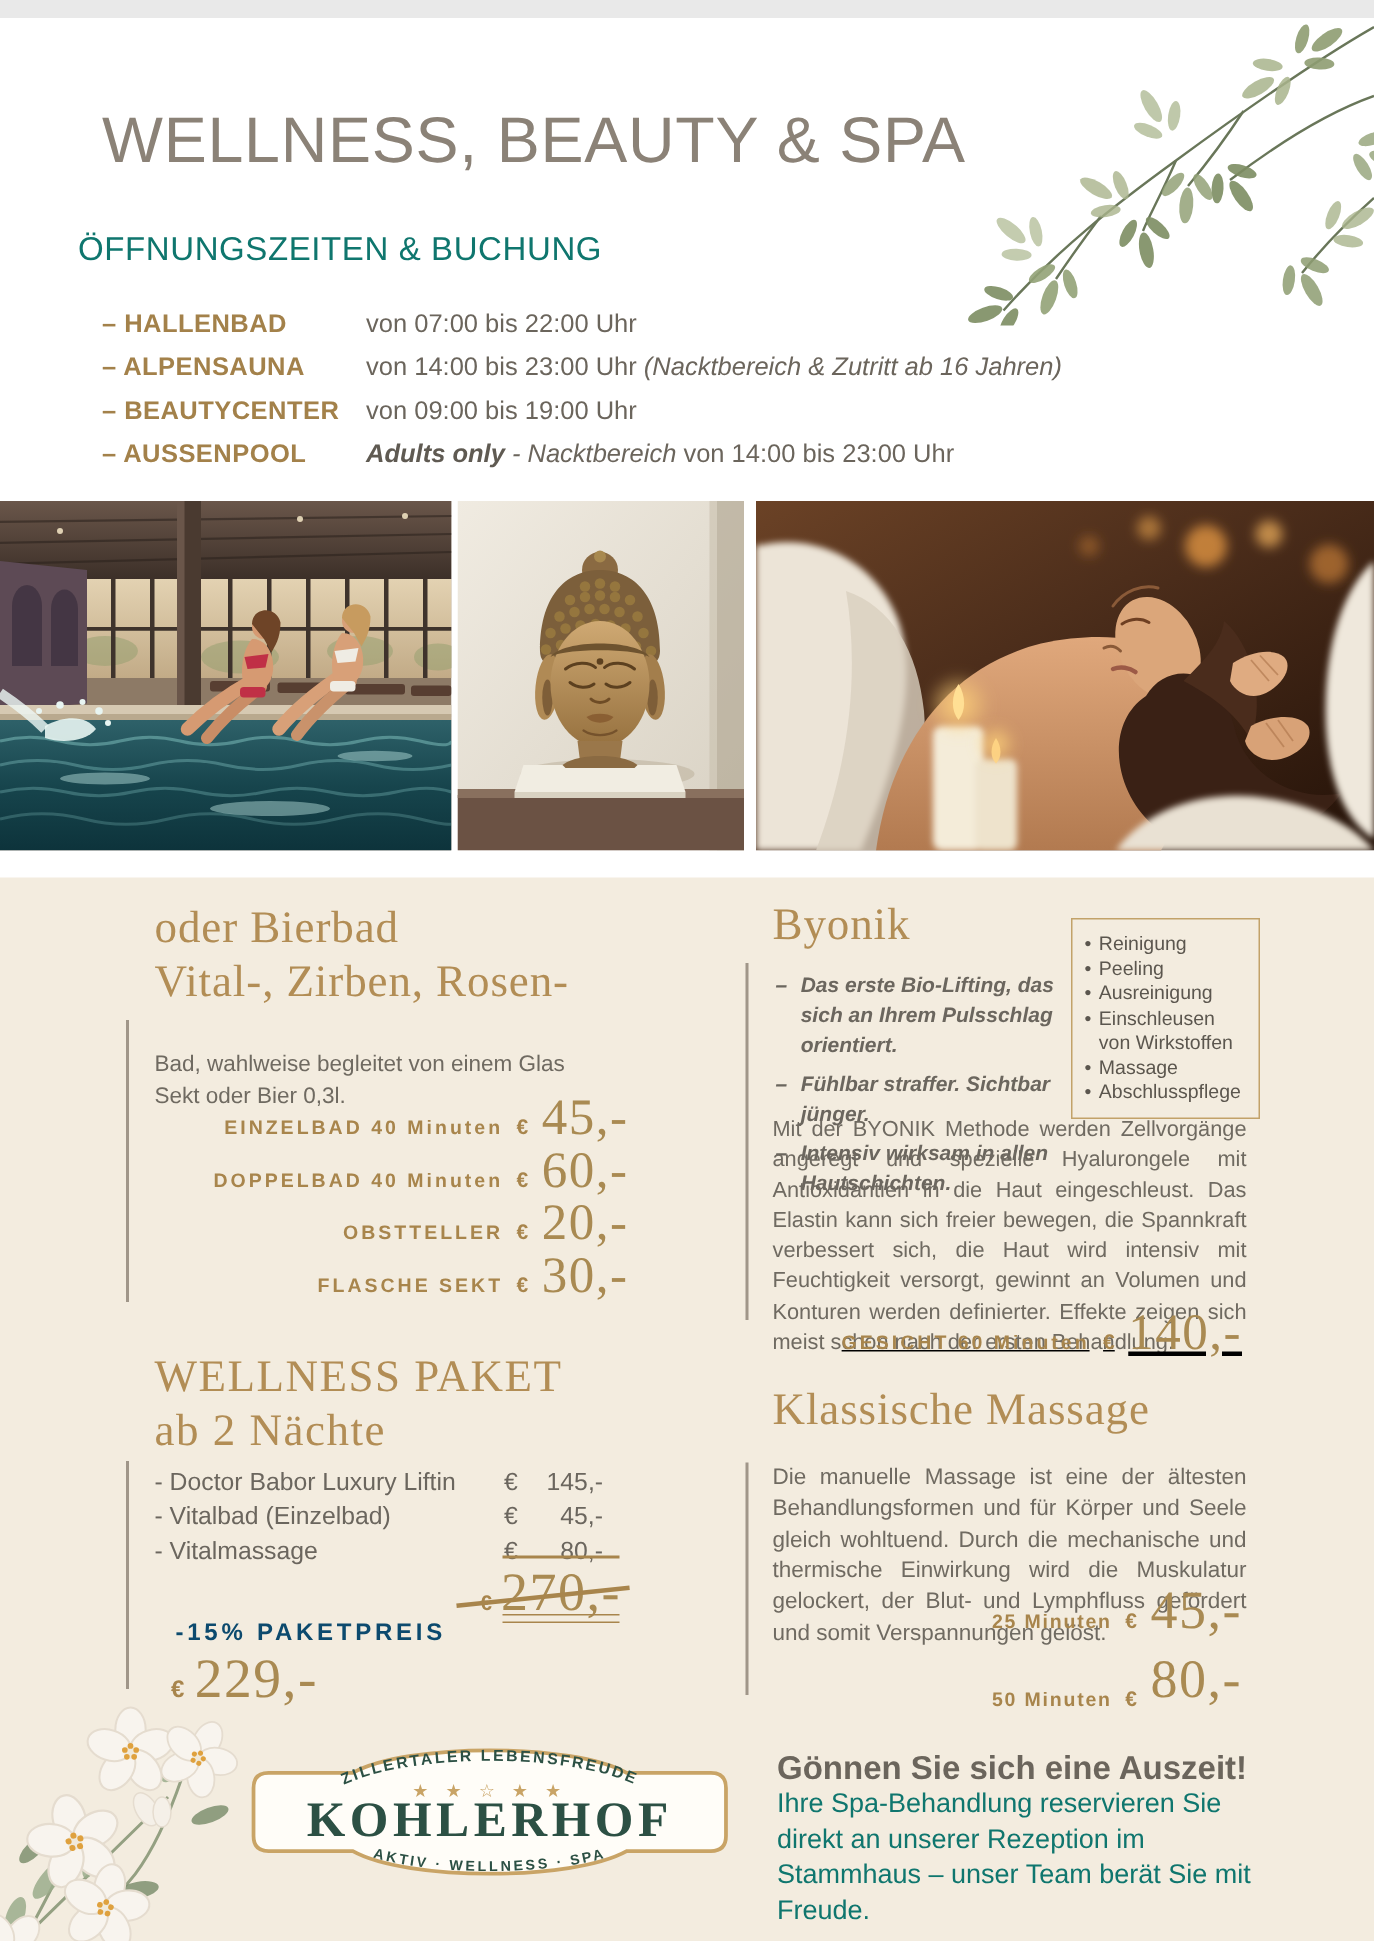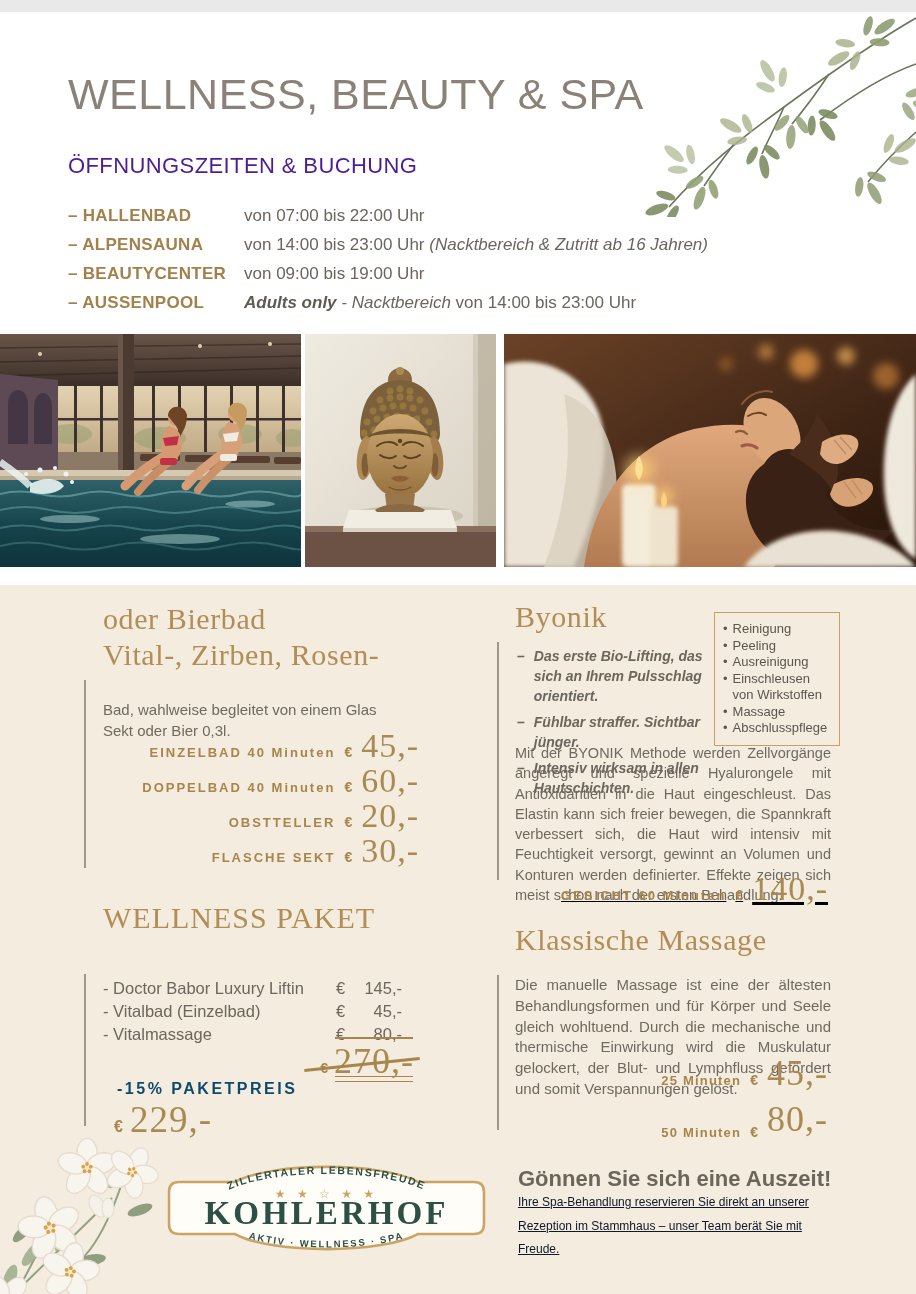--- a/index.html
+++ b/index.html
@@ -1,22 +1,22 @@
 <!DOCTYPE html>
 <html><head>
 <meta charset="utf-8">
 <style>
   html,body{margin:0;padding:0;background:#e9e9e9;}
   .page{position:relative;width:916px;height:1294px;background:#ffffff;overflow:hidden;
         font-family:"Liberation Sans","DejaVu Sans",sans-serif;margin:12px auto;}
   
   .h1{position:absolute;left:68px;top:58px;font-size:43px;font-weight:400;
       color:#8b8277;letter-spacing:.5px;white-space:nowrap;}
-  .h2{position:absolute;left:68px;top:141px;font-size:22px;font-weight:400;
-      color:#4c1d95;letter-spacing:.4px;white-space:nowrap;}
+  .h2{position:absolute;left:52px;top:141px;font-size:22px;font-weight:400;
+      color:#0f766e;letter-spacing:.4px;white-space:nowrap;}
   .hour-row{position:absolute;left:68px;font-size:17px;line-height:22px;white-space:nowrap;}
   .hour-name{display:inline-block;width:176px;font-weight:700;color:#a3814a;letter-spacing:.3px;}
   .hour-time{color:#6b655c;}
   .hour-note{color:#6b655c;font-style:italic;}
   .hour-adults{color:#5f5a52;font-style:italic;font-weight:700;}
   
   .photo{position:absolute;top:322px;height:233px;}
   .photo svg{display:block;width:100%;height:100%;}
   
   .lower{position:absolute;left:0;top:573px;width:916px;height:721px;background:#f3ecdf;}
@@ -46,21 +46,21 @@
   .final-price .p-euro{font-size:16px;}
   .final-price .p-amount{font-size:37px;}
   
   .by-bullet{display:flex;gap:9px;margin-bottom:6px;}
   .by-dash,.by-text{font-style:italic;font-weight:700;font-size:14px;line-height:20px;color:#6b665e;}
   .by-text{width:172px;}
   .by-box{position:absolute;left:714px;top:27px;width:108px;border:1.5px solid #c2a269;padding:8px 8px;}
   .box-item{display:flex;gap:5px;font-size:13px;line-height:16.5px;color:#5b564e;}
   
   .cta-title{position:absolute;font-size:22px;font-weight:700;color:#6b655c;}
-  .cta-text{position:absolute;width:322px;font-size:12px;line-height:23.5px;color:#0f172a;text-decoration:underline;}
+  .cta-text{position:absolute;width:322px;font-size:18px;line-height:23.5px;color:#0f766e;}
   .logo{position:absolute;left:163px;top:574px;width:327px;height:100px;}
   .logo text{font-family:"Liberation Sans","DejaVu Sans",sans-serif;}
   .logo .arcT{font-size:10.5px;font-weight:700;letter-spacing:1.6px;fill:#2c5044;}
   .logo .arcB{font-size:9.5px;font-weight:700;letter-spacing:1.8px;fill:#2c5044;}
   .logo .stars{font-size:12px;letter-spacing:4px;fill:#c9a466;}
   .logo .lname{font-family:"Liberation Serif","DejaVu Serif",serif;font-size:33px;font-weight:700;
                letter-spacing:3px;fill:#2c5044;}
   .deco{position:absolute;}
 </style>
 </head>
@@ -390,20 +390,21 @@
         <span class="p-amount">20,-</span>
     </div>
     <div class="price-row" style="left:103px;top:247px;width:316px;">
       <span class="p-label">FLASCHE SEKT</span>
         <span class="p-euro">€</span>
         <span class="p-amount">30,-</span>
     </div>
 
     <div class="h-serif" style="left:103px;top:315px;letter-spacing:1px;">
       <div>WELLNESS PAKET</div>
+      <div>ab 2 Nächte</div>
     </div>
     <div class="vrule" style="left:84px;top:389px;height:152px;"></div>
     <div style="position:absolute;left:103px;top:392px;width:299px;">
       <div class="paket-row">
         <span class="pk-name">- Doctor Babor Luxury Liftin</span>
           <span class="pk-euro">€</span>
           <span class="pk-amt">145,-</span>
       </div>
       <div class="paket-row">
         <span class="pk-name">- Vitalbad (Einzelbad)</span>

